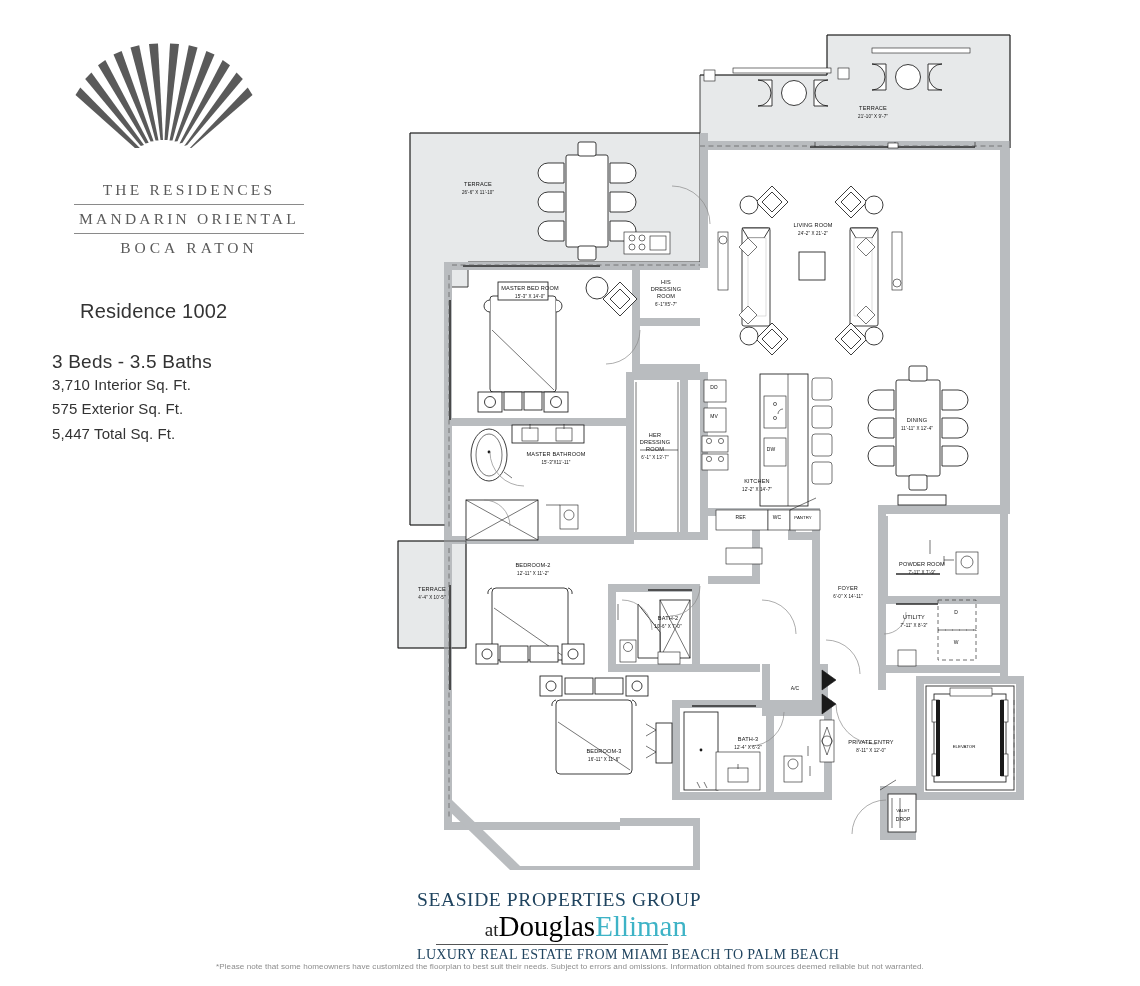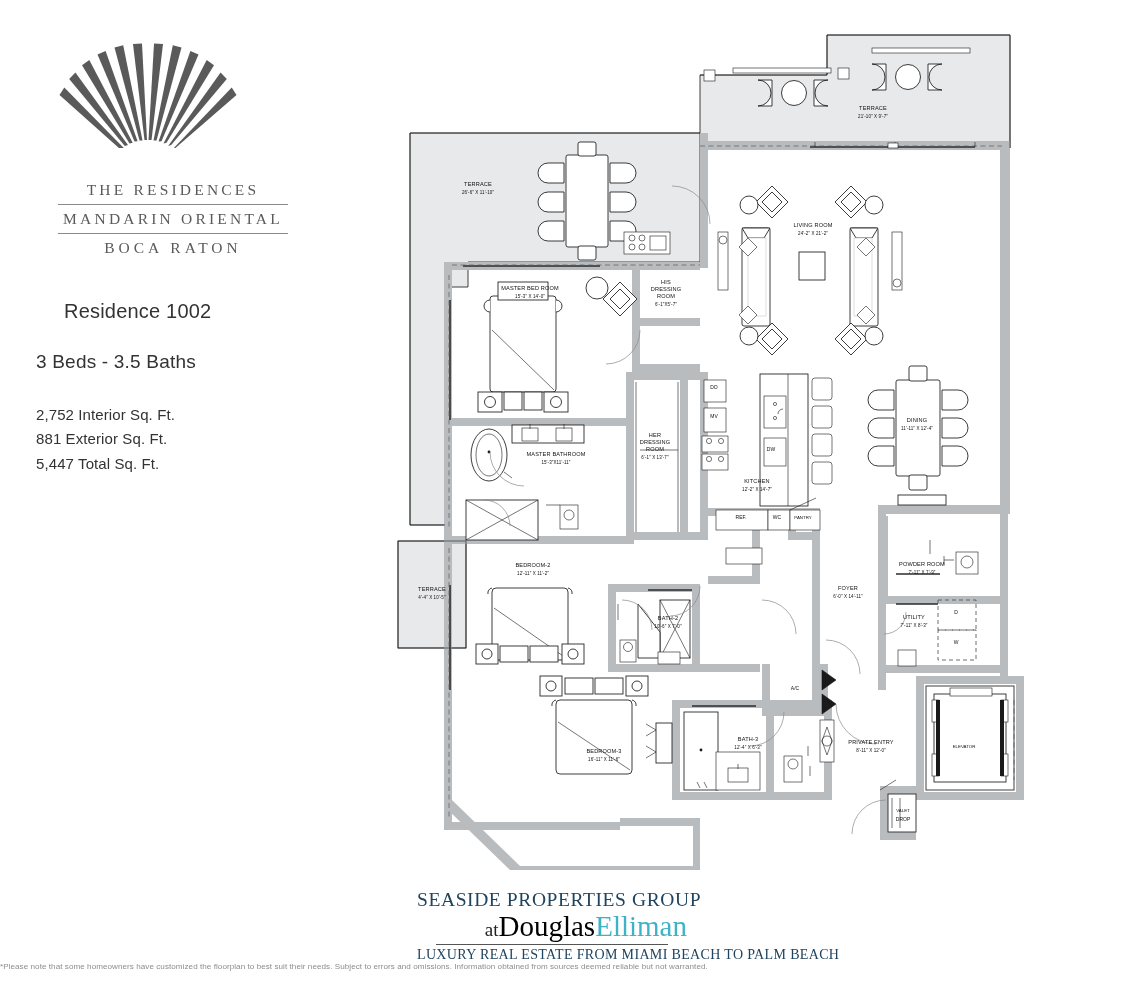--- a/index.html
+++ b/index.html
@@ -6,61 +6,61 @@
   html, body {
     margin: 0; padding: 0;
     width: 1140px; height: 986px;
     background: #ffffff;
     font-family: "Liberation Sans", sans-serif;
     overflow: hidden;
   }
   #page { position: relative; width: 1140px; height: 986px; background:#fff; }
 
   
-  #brand { position:absolute; left:0; top:0; width:330px; height:520px; }
+  #brand { position:absolute; left:16px; top:0; width:330px; height:520px; }
   #logo-wrap { position:absolute; left:38px; top:28px; width:220px; height:130px; }
   #fan { position:absolute; left:0; top:0; width:220px; height:120px; }
   #logo-text { position:absolute; left:20px; top:150px; width:230px; text-align:center; }
   .lt1, .lt2, .lt3 {
     font-family: "Liberation Serif", serif;
     color:#5a5a5a;
     letter-spacing:3.2px;
     font-size:15.5px;
     line-height:1.55;
     white-space:nowrap;
   }
   .lt2 { font-size:15.5px; }
   .lt3 { font-size:15.5px; letter-spacing:4px; }
   .rule { height:1px; background:#8a8a8a; margin:2px 0; }
   .rule.wide { width:100%; }
   .rule.narrow { width:100%; }
 
   #resinfo { position:absolute; left:36px; top:300px; width:270px; color:#2a2a2a; }
   #res-title { font-size:20px; color:#333; margin-bottom:28px; letter-spacing:.2px;margin-left:28px;}
-  #res-beds  { font-size:19px; color:#333; margin-bottom:30px; letter-spacing:.2px;}
+  #res-beds  { font-size:19px; color:#333; letter-spacing:.2px;}
   .sqline { font-size:15px; color:#333; line-height:1.62; letter-spacing:.1px;}
 
   
   #plan { position:absolute; left:380px; top:20px; width:680px; height:850px; }
   svg { display:block; }
 
   
   #footer { position:absolute; left:0; top:880px; width:1140px; }
   #dlogo { width:270px; margin:10px auto; text-align:right; position:relative; left:0; }
   #dl1 { font-family:"Liberation Serif", serif; font-size:19.5px; color:#20445f;
          letter-spacing:.6px; line-height:1.05; white-space:nowrap; }
   #dl2 { font-family:"Liberation Serif", serif; font-size:29px; line-height:1.08;
          white-space:nowrap; margin-top:1px;}
   #dl2 .at { font-size:19px; color:#222; }
   #dl2 .doug { color:#000000; }
   #dl2 .elli { color:#3eb3c6; }
   #dl-rule { height:1px; background:#555; width:232px; margin:1px auto 2px auto;}
   #dl3 { font-family:"Liberation Serif", serif; font-size:14px; color:#20445f;
          letter-spacing:.35px; white-space:nowrap; }
-  #disclaimer { position:absolute; left:0; top:962px; width:1140px; 
+  #disclaimer { position:absolute; left:0; top:962px; width:1140px; text-align:center;
                 font-size:8.1px; color:#8d8d8d; letter-spacing:.05px; }
 </style>
 </head>
 <body>
 
 <div id="page">
 
   <div id="brand">
     <div id="logo-wrap">
       <svg id="fan" viewBox="0 0 220 120">
@@ -84,22 +84,22 @@
         <div class="rule wide"></div>
         <div class="lt2">MANDARIN ORIENTAL</div>
         <div class="rule narrow"></div>
         <div class="lt3">BOCA RATON</div>
       </div>
     </div>
 
     <div id="resinfo">
       <div id="res-title">Residence 1002</div>
       <div id="res-beds">3 Beds - 3.5 Baths</div>
-      <div class="sqline">2,752 Interior Sq. Ft.</div>
-      <div class="sqline">881 Exterior Sq. Ft.</div>
+      <div class="sqline">3,710 Interior Sq. Ft.</div>
+      <div class="sqline">575 Exterior Sq. Ft.</div>
       <div class="sqline">5,447 Total Sq. Ft.</div>
     </div>
   </div>
 
   <div id="plan">
   <svg width="680" height="850" viewBox="380 20 680 850">
     <defs>
       <style>
         .w  { fill:#b9bcbf; stroke:#2b2b2b; stroke-width:.8; }
         .wn { fill:#b9bcbf; stroke:none; }

